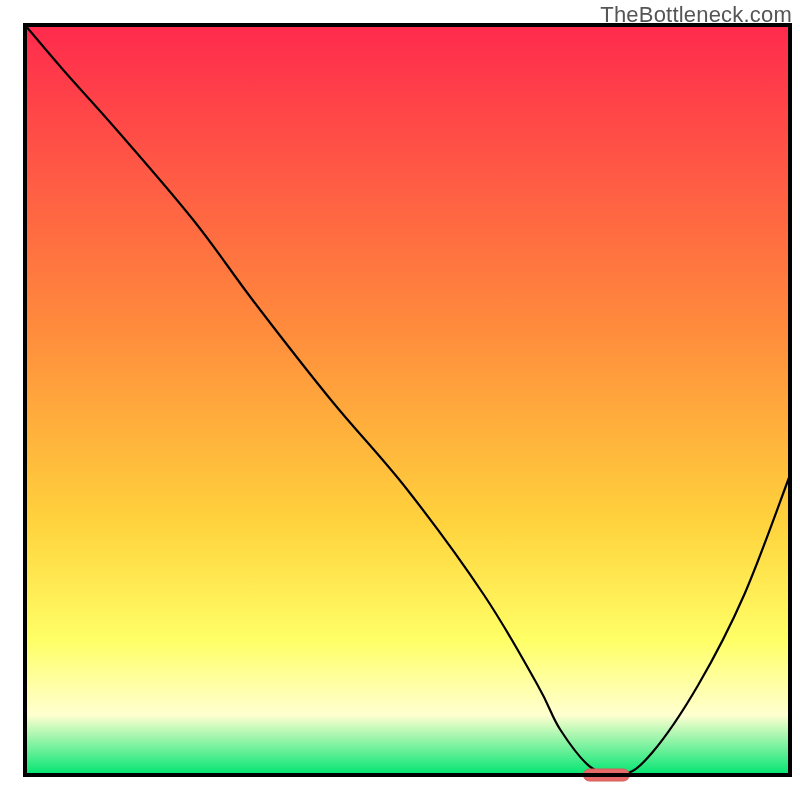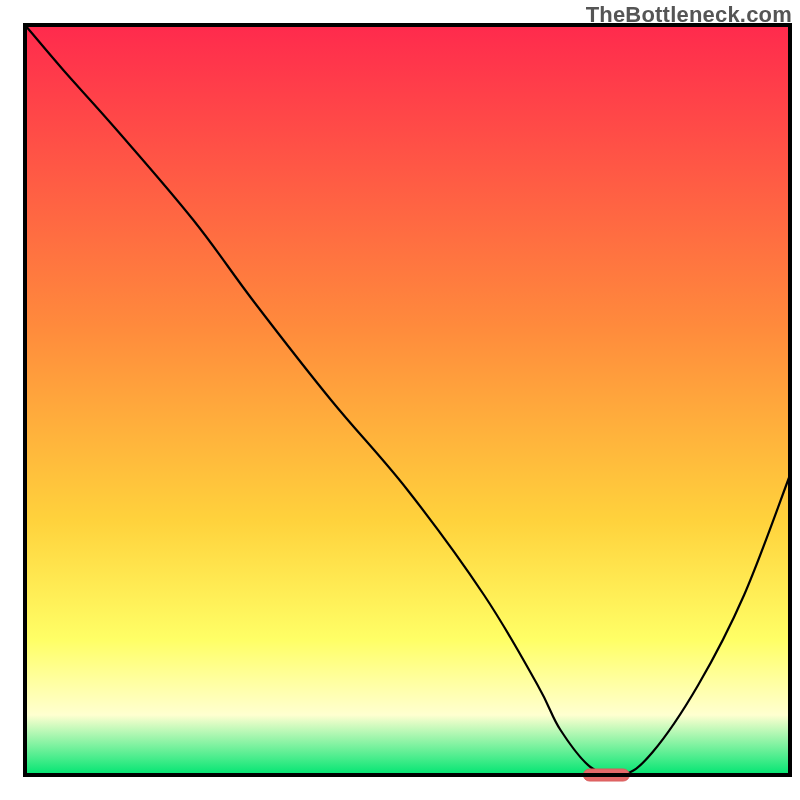--- a/index.html
+++ b/index.html
@@ -15,21 +15,21 @@
     position: relative;
     width: 800px;
     height: 800px;
   }
   .watermark {
     position: absolute;
     top: 2px;
     right: 8px;
     color: #555555;
     font-size: 22px;
-    font-weight: 700;
+    font-weight: 400;
     letter-spacing: 0.2px;
     user-select: none;
   }
   svg.plot {
     position: absolute;
     left: 0;
     top: 0;
   }
 </style>
 </head>

